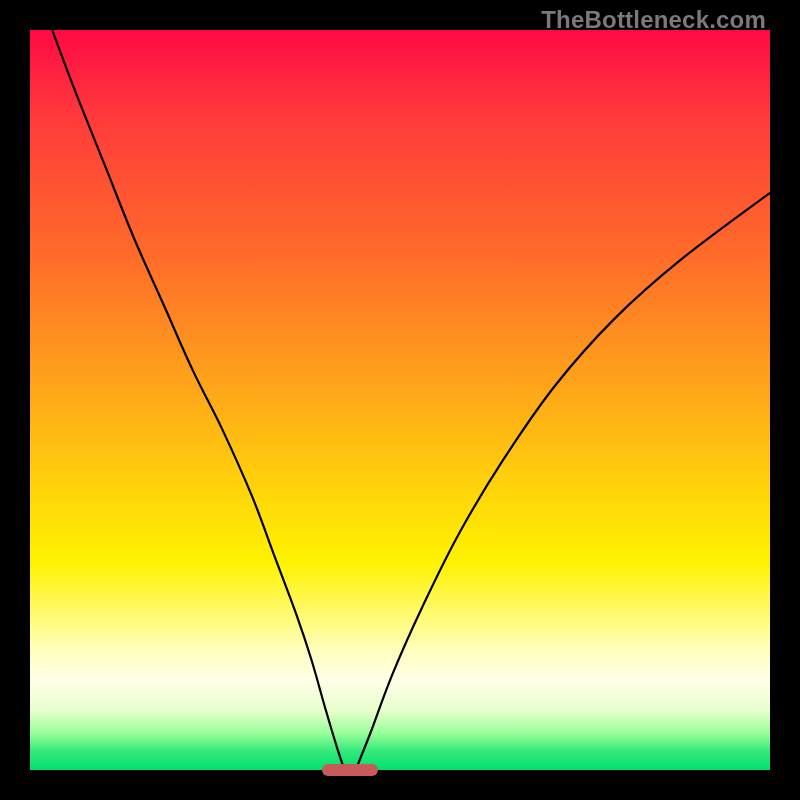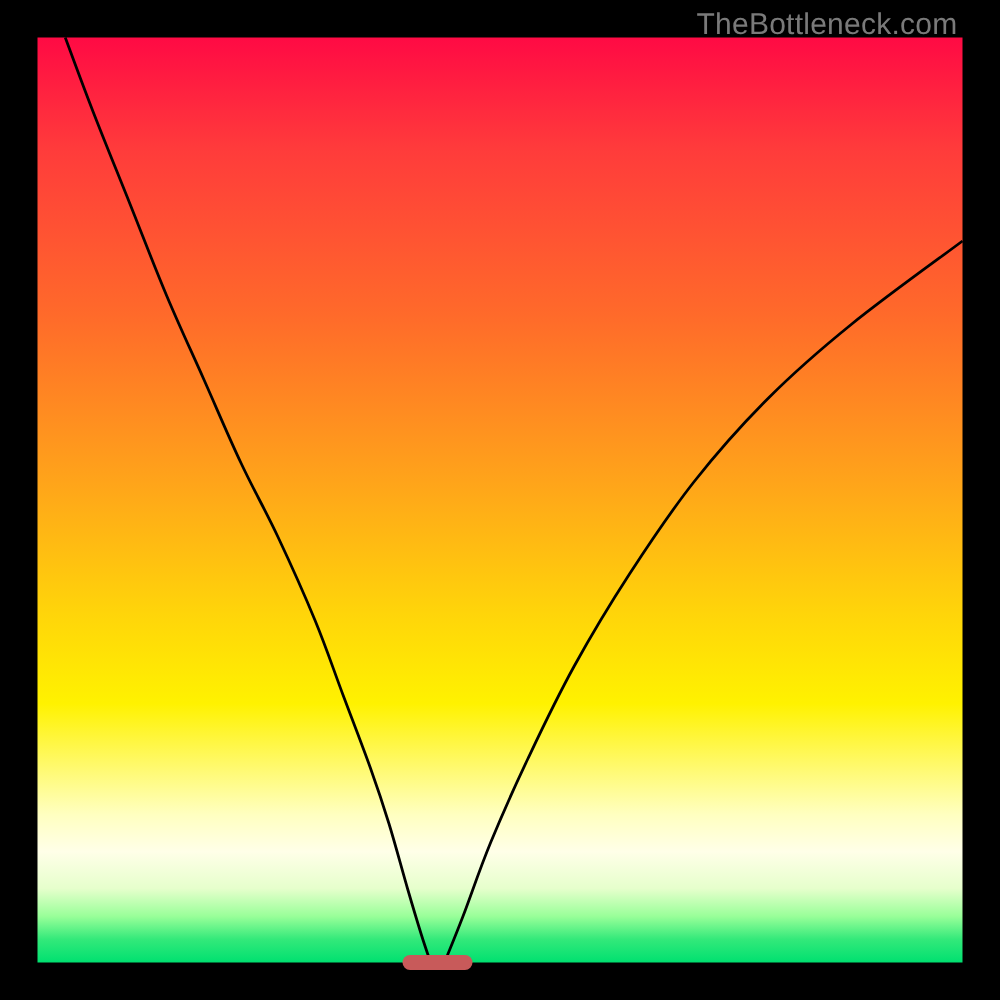--- a/index.html
+++ b/index.html
@@ -41,21 +41,21 @@
       #00e070 100%
     );
   }
   .watermark {
     position: absolute;
     top: 6px;
     right: 34px;
     color: #7a7a7a;
     font-family: Arial, Helvetica, sans-serif;
     font-size: 24px;
-    font-weight: 400;
+    font-weight: 700;
     letter-spacing: 0.2px;
     user-select: none;
   }
   svg.curves {
     position: absolute;
     top: 30px;
     left: 30px;
     width: 740px;
     height: 740px;
     overflow: visible;

